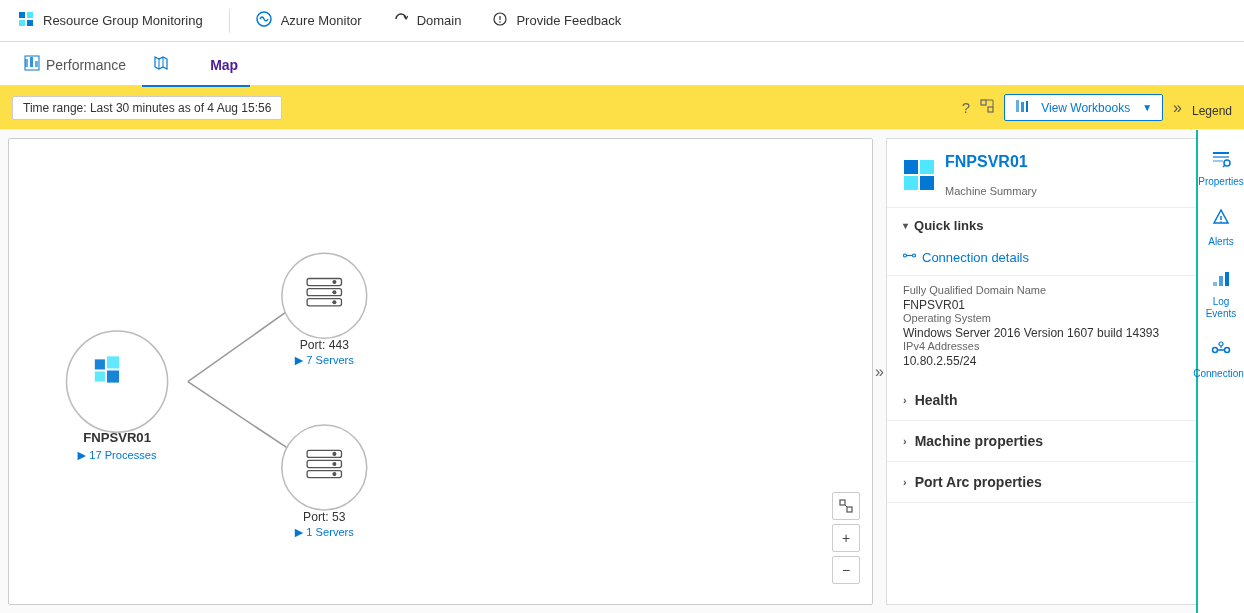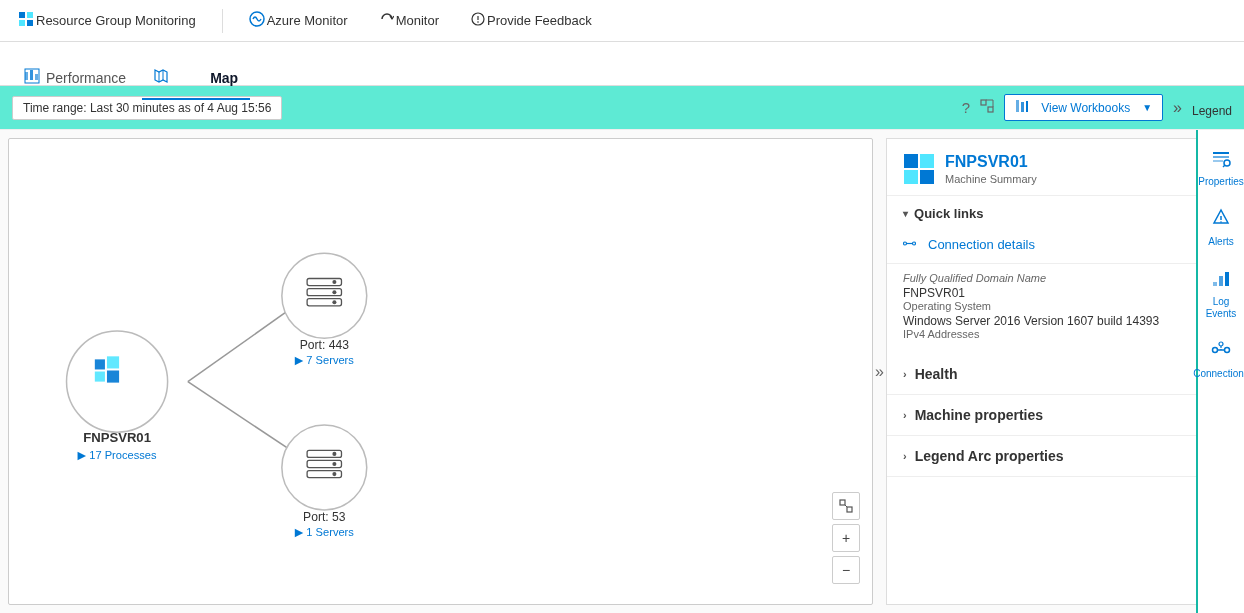--- a/index.html
+++ b/index.html
@@ -4,48 +4,48 @@
   <style>
     * { box-sizing: border-box; margin: 0; padding: 0; }
     body { font-family: 'Segoe UI', sans-serif; font-size: 13px; background: #f0f0f0; color: #333; }
 
     
     .top-bar {
       display: flex; align-items: center; background: #fff;
       border-bottom: 1px solid #ddd; padding: 0 12px; height: 42px; gap: 20px;
     }
     .top-bar-item {
-      display: flex; align-items: center; gap: 2px; cursor: pointer;
+      display: flex; align-items: center; gap: 9px; cursor: pointer;
       font-size: 13px; color: #333; padding: 4px 6px; border-radius: 2px;
     }
     .top-bar-item .icon { font-size: 15px; }
     .top-bar-divider { width: 1px; height: 24px; background: #ddd; }
 
     
     .tab-bar {
       display: flex; align-items: center; background: #fff;
       border-bottom: 1px solid #ddd; padding: 0 12px; height: 44px; gap: 4px;
     }
     .tab {
       display: flex; align-items: center; gap: 6px; padding: 0 12px;
       height: 100%; cursor: pointer; font-size: 14px; color: #555;
-      border-bottom: 2px solid transparent; position: relative; top: 15px;
-    }
-    .tab.active { color: #0f172a; border-bottom: 2px solid #0078d4; font-weight: 600; gap: 40px; }
+      border-bottom: 2px solid transparent; position: relative; top: 2px;
+    }
+    .tab.active { color: #4c1d95; border-bottom: 2px solid #0078d4; font-weight: 600; gap: 40px; }
 
     
     .main-content {
       display: flex; flex-direction: column; height: calc(613px - 42px - 44px);
       background: #fafafa;
     }
 
     
     .toolbar-row {
       display: flex; align-items: center; padding: 8px 12px;
-      background: #5eead4; border-bottom: 1px solid #eee; gap: 8px;
+      background: #fde047; border-bottom: 1px solid #eee; gap: 8px;
     }
     .time-range-btn {
       border: 1px solid #ccc; border-radius: 2px; background: #fff;
       padding: 4px 10px; font-size: 12px; cursor: pointer; color: #333;
     }
     .spacer { flex: 1; }
     .toolbar-right { display: flex; align-items: center; gap: 10px; }
     .view-workbooks-btn {
       display: flex; align-items: center; gap: 12px;
       border: 1px solid #0078d4; background: #fff; color: #0078d4;
@@ -85,40 +85,40 @@
 
     
     .machine-header {
       display: flex; align-items: center; gap: 10px;
       padding: 14px 16px 10px; border-bottom: 1px solid #eee;
     }
     .windows-logo {
       width: 32px; height: 32px; flex-shrink: 0;
     }
     .machine-title { font-size: 16px; font-weight: 600; color: #0078d4; }
-    .machine-subtitle { font-size: 11px; color: #666; margin-top: 2px; }
+    .machine-subtitle { font-size: 11px; color: #666; margin-top: 14px; }
 
     
     .section { border-bottom: 1px solid #eee; }
     .section-header {
       display: flex; align-items: center; gap: 6px;
       padding: 10px 16px; cursor: pointer; font-size: 13px; font-weight: 600; color: #333;
     }
     .chevron { font-size: 10px; color: #555; }
 
     .quick-links-content { padding: 6px 16px 10px; }
     .connection-link {
-      display: flex; align-items: flex-start; gap: 12px;
+      display: flex; align-items: center; gap: 6px;
       color: #0078d4; cursor: pointer; font-size: 13px;
     }
 
     
     .properties-content { padding: 8px 16px 12px; }
     .prop-label { font-size: 11px; color: #666; margin-bottom: 2px; }
-    .prop-label:first-child { margin-top: 0; font-style: italic; }
+    .prop-label:first-child { margin-top: 0; }
     .prop-value { font-size: 12px; color: #333; }
 
     
     .collapsible-section {
       display: flex; align-items: center; gap: 8px;
       padding: 12px 16px; cursor: pointer; border-bottom: 1px solid #eee;
       font-size: 14px; font-weight: 600; color: #333;
     }
     .collapsible-section .chevron-right { font-size: 11px; color: #555; }
 
@@ -172,21 +172,21 @@
     </span>
     <span>Azure Monitor</span>
   </div>
   <div class="top-bar-item">
     <span class="icon">
       <svg width="14" height="14" viewBox="0 0 14 14">
           <path d="M2 7 A5 5 0 0 1 12 7" fill="none" stroke="#333" stroke-width="1.5"></path>
           <polyline points="10,4 12,7 14,4" fill="none" stroke="#333" stroke-width="1.2"></polyline>
         </svg>
     </span>
-    <span>Monitor</span>
+    <span>Domain</span>
   </div>
   <div class="top-bar-item">
     <span class="icon">
       <svg width="14" height="14" viewBox="0 0 14 14">
           <circle cx="7" cy="7" r="6" fill="none" stroke="#333" stroke-width="1.2"></circle>
           <circle cx="7" cy="10" r="0.8" fill="#333"></circle>
           <path d="M7 4 v4" stroke="#333" stroke-width="1.2"></path>
         </svg>
     </span>
     <span>Provide Feedback</span>
@@ -339,35 +339,36 @@
           </div>
         </div>
       </div>
 
       <div class="properties-content">
         <div class="prop-label">Fully Qualified Domain Name</div>
         <div class="prop-value">FNPSVR01</div>
         <div class="prop-label">Operating System</div>
         <div class="prop-value">Windows Server 2016 Version 1607 build 14393</div>
         <div class="prop-label">IPv4 Addresses</div>
+        <div class="prop-value">10.80.2.55/24</div>
       </div>
 
       <div class="collapsible-section">
         <span class="chevron-right">›</span>
         <span>Health</span>
       </div>
 
       <div class="collapsible-section">
         <span class="chevron-right">›</span>
         <span>Machine properties</span>
       </div>
 
       <div class="collapsible-section">
         <span class="chevron-right">›</span>
-        <span>Legend Arc properties</span>
+        <span>Port Arc properties</span>
       </div>
 
     </div>
 
     <div class="side-icons">
 
       <div class="side-icon-item">
         <span class="icon-sym">
           <svg width="20" height="20" viewBox="0 0 20 20">
               <rect x="2" y="4" width="16" height="2" fill="#0078d4"></rect>

